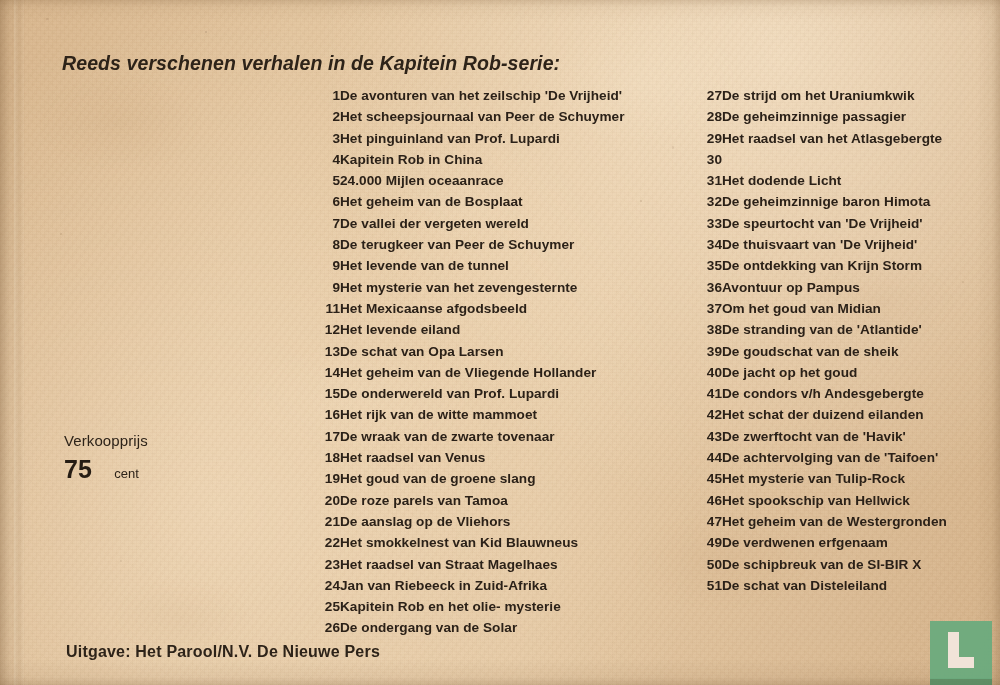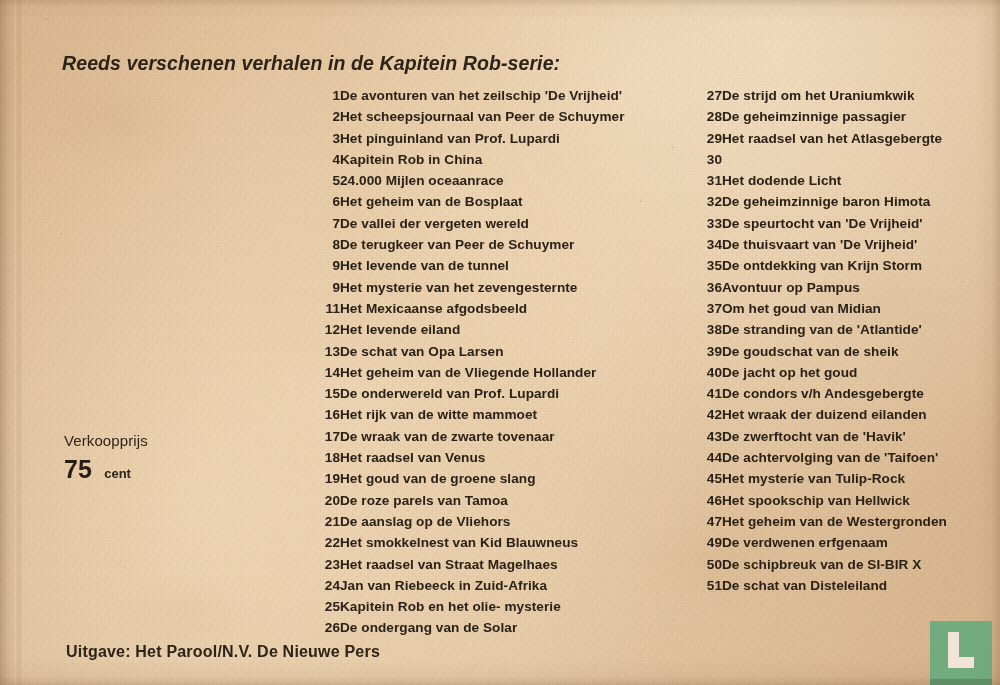--- a/index.html
+++ b/index.html
@@ -140,23 +140,23 @@
     align-items: baseline;
     gap: 8px;
   }
   .price-amount {
     font-size: 25px;
     font-weight: bold;
     letter-spacing: 0.2px;
     color: #261d14;
   }
   .price-unit {
-    margin-left: 4px;
+    margin-left: 14px;
     font-size: 13px;
-    font-weight: bold;
+    font-weight: normal;
     color: #2d2319;
   }
 
   
   .imprint {
     position: absolute;
     left: 66px;
     top: 643px;
     font-size: 16px;
     font-weight: bold;
@@ -383,21 +383,21 @@
         <div class="entry">
           <span class="num">40</span>
           <span class="ttl">De jacht op het goud</span>
         </div>
         <div class="entry">
           <span class="num">41</span>
           <span class="ttl">De condors v/h Andesgebergte</span>
         </div>
         <div class="entry">
           <span class="num">42</span>
-          <span class="ttl">Het wraak der duizend eilanden</span>
+          <span class="ttl">Het schat der duizend eilanden</span>
         </div>
         <div class="entry">
           <span class="num">43</span>
           <span class="ttl">De zwerftocht van de 'Havik'</span>
         </div>
         <div class="entry">
           <span class="num">44</span>
           <span class="ttl">De achtervolging van de 'Taifoen'</span>
         </div>
         <div class="entry">

